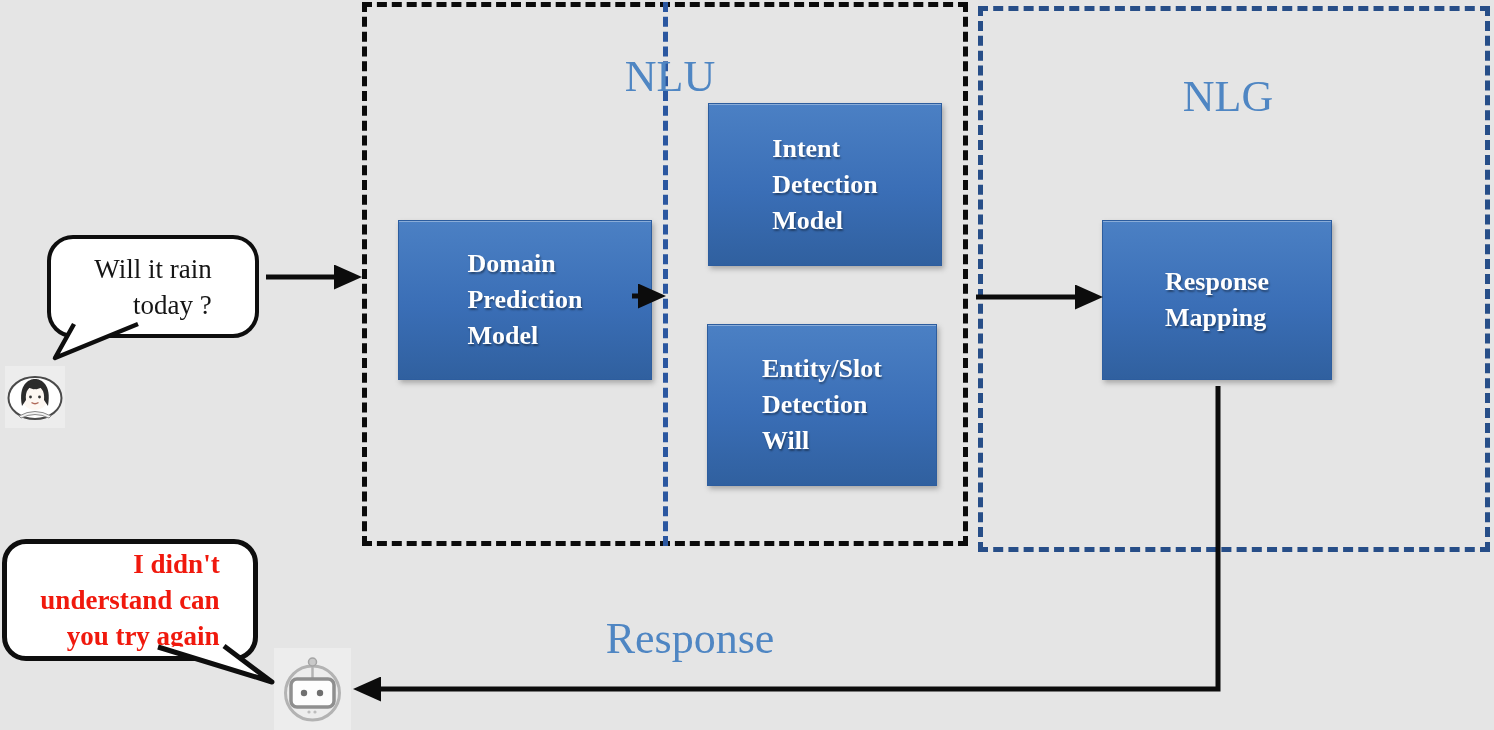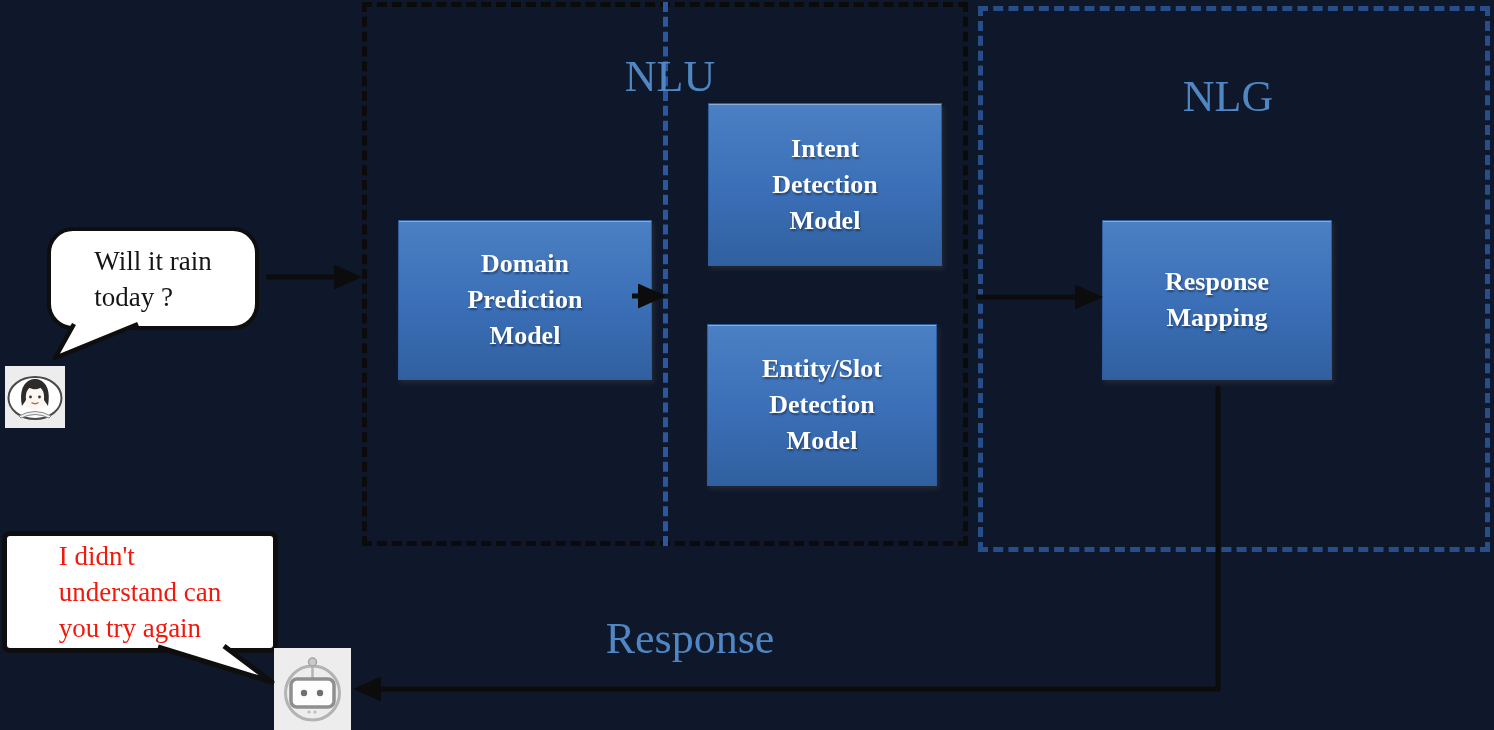--- a/index.html
+++ b/index.html
@@ -1,19 +1,19 @@
 <!DOCTYPE html>
 <html><head>
 <meta charset="utf-8">
 <style>
   html,body{margin:0;padding:0;background:#fff;}
   .canvas{
     position:relative;
     width:1494px;height:730px;
-    background:#0f172a;
+    background:#e5e5e5;
     font-family:"Liberation Serif", serif;
     overflow:hidden;
   }
   
   .nlu-box{
     position:absolute;left:362px;top:2px;width:606px;height:544px;
     border:5px dashed #0b0b0b;box-sizing:border-box;
   }
   .nlu-divider{
     position:absolute;left:663px;top:2px;height:544px;width:0;
@@ -32,42 +32,42 @@
   .nlg-label{left:1156px;top:52px;width:144px;}
   .response-label{left:588px;top:614px;width:204px;}
   
   .node{
     position:absolute;box-sizing:border-box;
     background:linear-gradient(180deg,#4b80c4 0%,#3a6eb6 55%,#30609f 100%);
     border:1px solid #2d5d9e;
     box-shadow:2px 3px 5px rgba(70,70,70,0.38), inset 0 1px 0 rgba(255,255,255,0.35);
     display:flex;align-items:center;justify-content:center;
     color:#fff;font-weight:bold;font-size:26px;line-height:36px;
-    text-align:center;white-space:pre-line;
+    white-space:pre-line;
     text-shadow:1px 2px 2px rgba(0,0,0,0.40);
   }
   .node-domain{left:398px;top:220px;width:254px;height:160px;}
   .node-intent{left:708px;top:103px;width:234px;height:163px;}
   .node-entity{left:707px;top:324px;width:230px;height:162px;}
   .node-respmap{left:1102px;top:220px;width:230px;height:160px;}
   
   .bubble{
     position:absolute;box-sizing:border-box;background:#fff;
     display:flex;align-items:center;justify-content:center;
-    text-align:left;white-space:pre-line;
+    text-align:right;white-space:pre-line;margin-top:8px;
   }
   .bubble-user{
     left:47px;top:227px;width:212px;height:103px;
     border:4px solid #0e0e0e;border-radius:26px;
     font-size:27px;line-height:36px;color:#151515;
   }
   .bubble-bot{
-    left:2px;top:531px;width:276px;height:122px;
-    border:5px solid #0e0e0e;border-radius:8px;
-    font-size:27px;line-height:36px;color:#f0190d;
+    left:2px;top:531px;width:256px;height:122px;
+    border:5px solid #0e0e0e;border-radius:24px;
+    font-size:27px;line-height:36px;color:#f0190d;font-weight:bold;
   }
   .icon-block{position:absolute;}
   .avatar{left:5px;top:366px;}
   .robot{left:274px;top:648px;}
   
   .overlay{
     position:absolute;left:0;top:0;width:1494px;height:730px;
     pointer-events:none;
   }
 </style>
@@ -85,21 +85,21 @@
   <div class="region-label response-label" style="color: rgb(79, 134, 195);">Response</div>
 
   <div class="node node-domain">Domain
 Prediction
 Model</div>
   <div class="node node-intent">Intent
 Detection
 Model</div>
   <div class="node node-entity">Entity/Slot
 Detection
-Model</div>
+Will</div>
   <div class="node node-respmap">Response
 Mapping</div>
 
   <div class="bubble bubble-user">Will it rain
 today ?</div>
   <div class="bubble bubble-bot" style="color: rgb(240, 25, 13);">I didn't
 understand can
 you try again</div>
 
   <div class="icon-block avatar">

